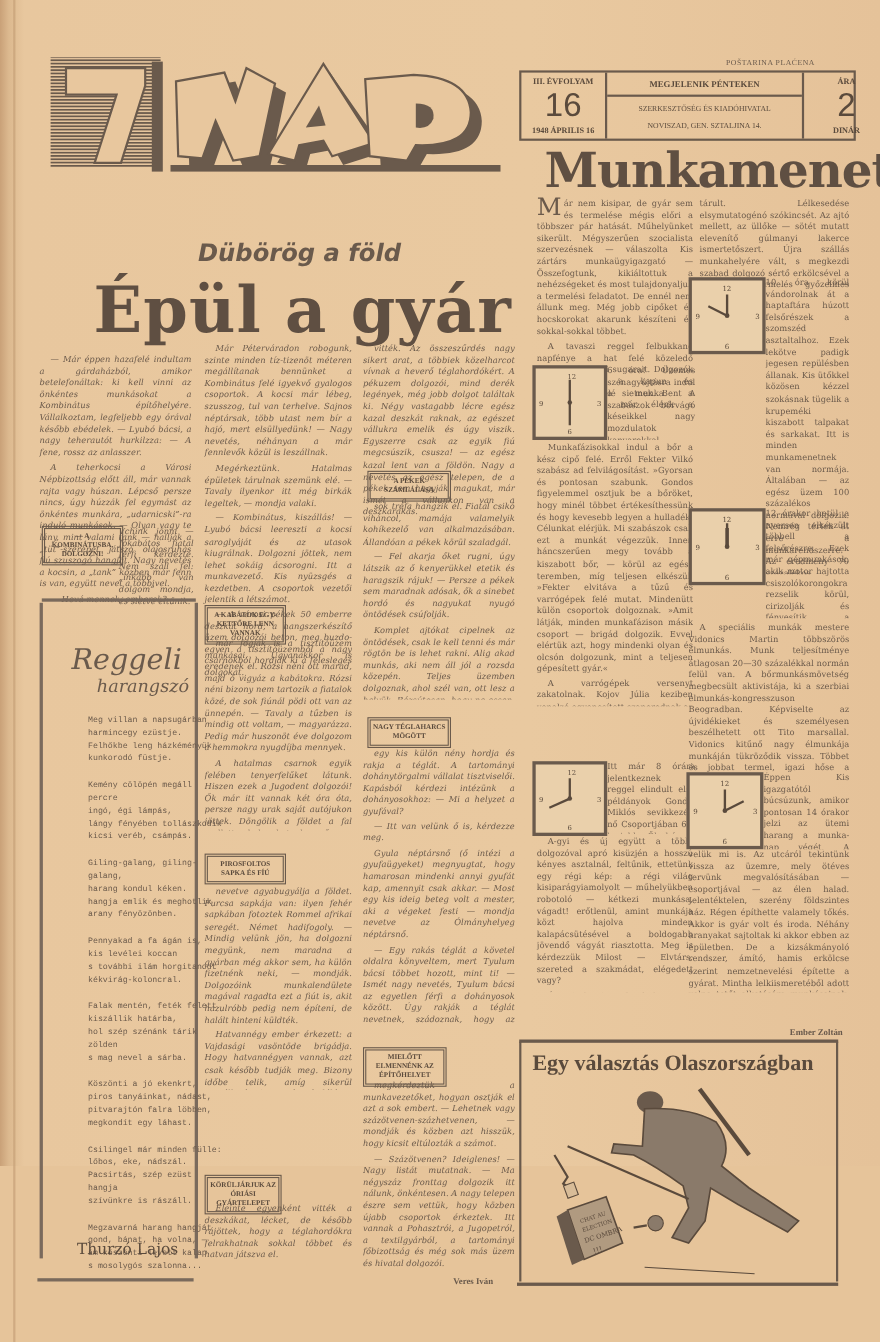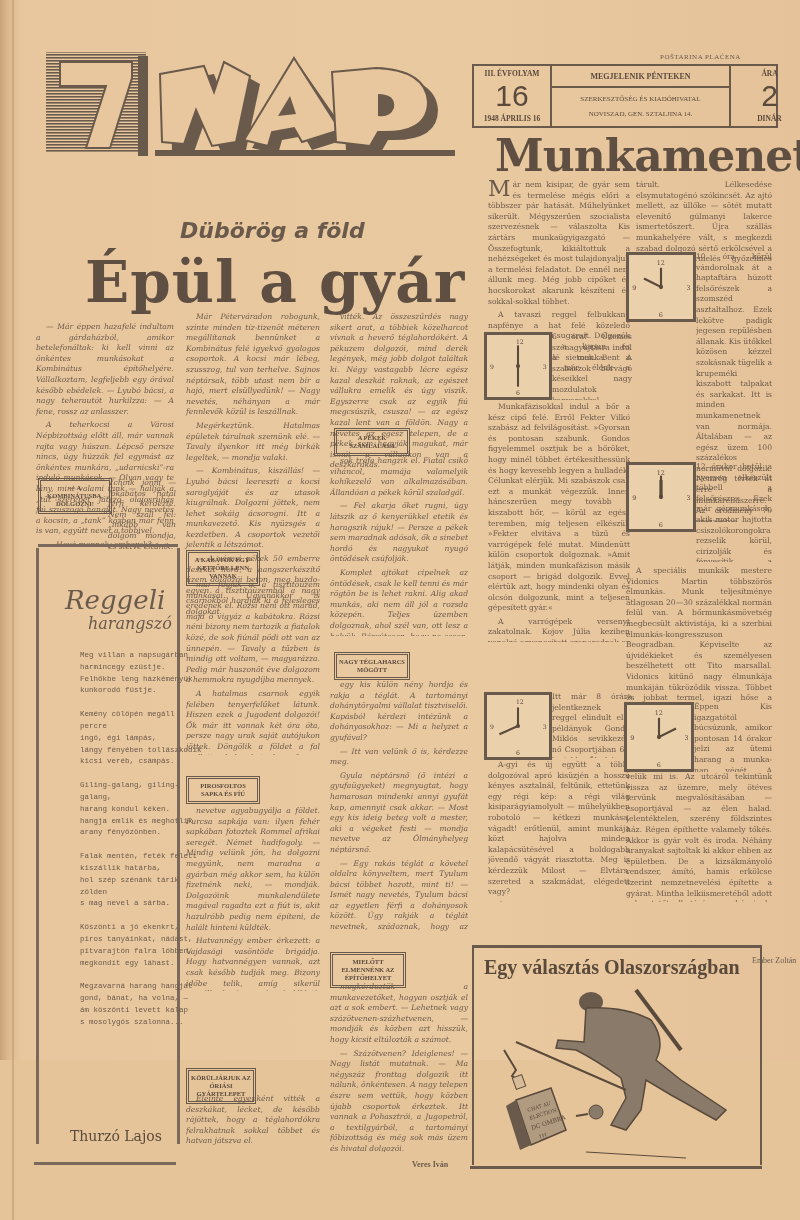--- a/index.html
+++ b/index.html
@@ -179,32 +179,44 @@
         <div>lángy fényében tollászkodik</div>
         <div>kicsi veréb, csámpás.</div>
       </div>
     <div class="stanza">
         <div>Giling-galang, giling-galang,</div>
         <div>harang kondul kéken.</div>
         <div>hangja emlik és meghotlik</div>
         <div>arany fényözönben.</div>
       </div>
     <div class="stanza">
+        <div>Pennyakad a fa ágán is,</div>
+        <div>kis levélei koccan</div>
+        <div>s további ilám horgitanodt</div>
+        <div>kékvirág-koloncral.</div>
+      </div>
+    <div class="stanza">
         <div>Falak mentén, feték felett</div>
         <div>kiszállik határba,</div>
         <div>hol szép szénánk tárik zölden</div>
         <div>s mag nevel a sárba.</div>
       </div>
     <div class="stanza">
         <div>Köszönti a jó ekenkrt,</div>
         <div>piros tanyáinkat, nádast,</div>
         <div>pitvarajtón falra löbben,</div>
         <div>megkondít egy láhast.</div>
       </div>
     <div class="stanza">
+        <div>Csilingel már minden fülle:</div>
+        <div>lőbos, eke, nádszál.</div>
+        <div>Pacsirtás, szép ezüst hangja</div>
+        <div>szívünkre is rászáll.</div>
+      </div>
+    <div class="stanza">
         <div>Megzavarná harang hangját</div>
         <div>gond, bánat, ha volna, —</div>
         <div>ám köszönti levett kalap</div>
         <div>s mosolygós szalonna...</div>
       </div>
   </div>
   <div class="poem-sig">Thurzó Lajos</div>
 
   <div class="col upright" style="left:488px;top:180px;width:142px;">
     <p style="text-indent:0"><span class="dropcap">M</span><span>ár nem kisipar, de gyár sem és termelése mégis előri a többszer pár hatását. Műhelyünket sikerült. Mégyszerűen szocialista szervezésnek — válaszolta Kis zártárs munkaügyigazgató — Összefogtunk, kikiáltottuk a nehézségeket és most tulajdonyaljuk a termelési feladatot. De ennél nem állunk meg. Még jobb cipőket és hocskorokat akarunk készíteni és sokkal-sokkal többet.</span></p>
@@ -286,21 +298,21 @@
         <text x="3" y="33" font-size="6" fill="#5a4a3c">9</text>
         <line x1="30" y1="30" x2="30" y2="12" stroke="#5a4a3c" stroke-width="2"></line>
         <line x1="30" y1="30" x2="46" y2="22" stroke="#5a4a3c" stroke-width="2"></line>
         <circle cx="30" cy="30" r="2" fill="#5a4a3c"></circle>
       </svg>
   </div>
   <div class="col upright" style="left:694px;top:702px;width:78px;height:70px;overflow:hidden;">Éppen Kis igazgatótól búcsúzunk, amikor pontosan 14 órakor jelzi az ütemi harang a munka-nap végét. A dolgozók elhagyják az üzemet,</div>
   <div class="col upright" style="left:626px;top:772px;width:146px;height:130px;overflow:hidden;">
     <p style="text-indent:0">velük mi is. Az utcáról tekintünk vissza az üzemre, mely ötéves tervünk megvalósításában — csoportjával — az élen halad. Jelentéktelen, szerény földszintes ház. Régen építhette valamely tőkés. Akkor is gyár volt és iroda. Néhány aranyakat sajtoltak ki akkor ebben az épületben. De a kizsákmányoló rendszer, ámító, hamis erkölcse szerint nemzetnevelési építette a gyárat. Mintha lelkiismeretéből adott volna tetőt alkotására munkásainak. Evvel a kitevővel is rejteni akarták, megtéveszteni a világot a nyomorgó milliomosok. Épületük ugyan megmaradt, de benne egy új világ formálódik. Minden dolgozók gyönyörűséges akarata — a szocializmus.</p>
   </div>
-  <div class="sig" style="left:718px;top:956px;font-weight:normal;margin-left:34px;">Ember Zoltán</div>
+  <div class="sig" style="left:718px;top:934px;font-weight:bold;">Ember Zoltán</div>
 
   <div class="cartoon-top"></div>
   <div class="cartoon"></div>
   <div class="cartoon-bot"></div>
   <div class="cartoon-title">Egy választás Olaszországban</div>
   <svg class="abs" style="left:476px;top:980px;" width="280" height="182" viewBox="0 0 280 182">
 
     <ellipse cx="115" cy="22" rx="12" ry="10" fill="#6a5a4c"></ellipse>
     <path d="M110 28 Q150 26 175 40 Q190 60 180 80 L205 100 L250 130 L240 140 L195 115 L170 100 L165 130 L150 150 L135 145 L150 118 L145 98 Q120 80 100 70 L80 68 L82 60 L108 62 Z" fill="#8a7a6a" stroke="#5a4a3c" stroke-width="1.5"></path>
     <line x1="40" y1="62" x2="150" y2="110" stroke="#5a4a3c" stroke-width="2"></line>

